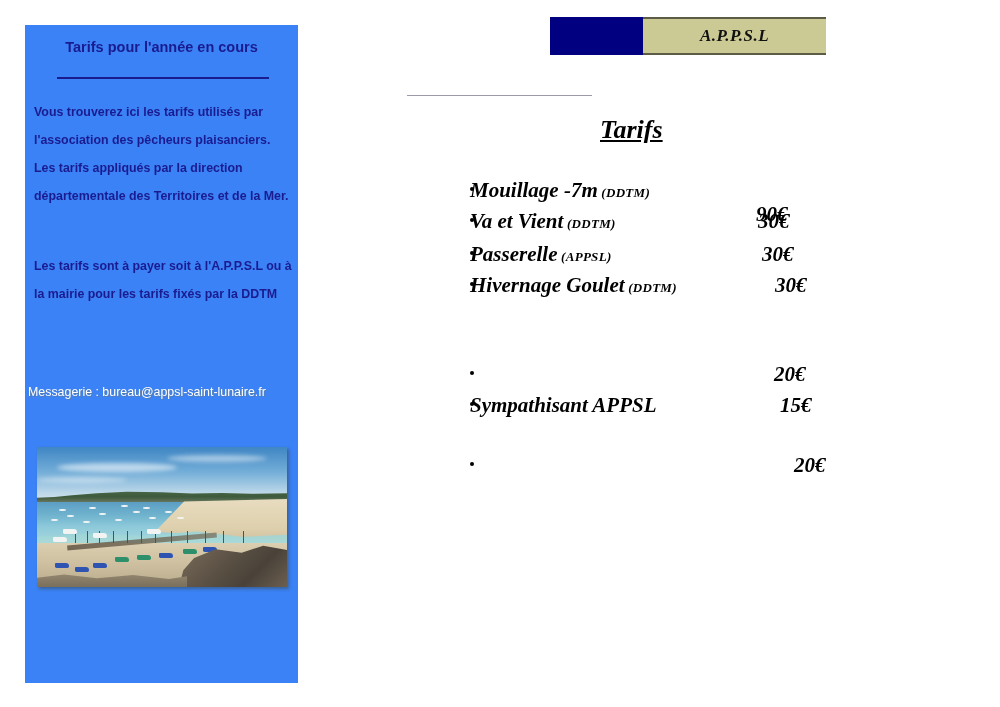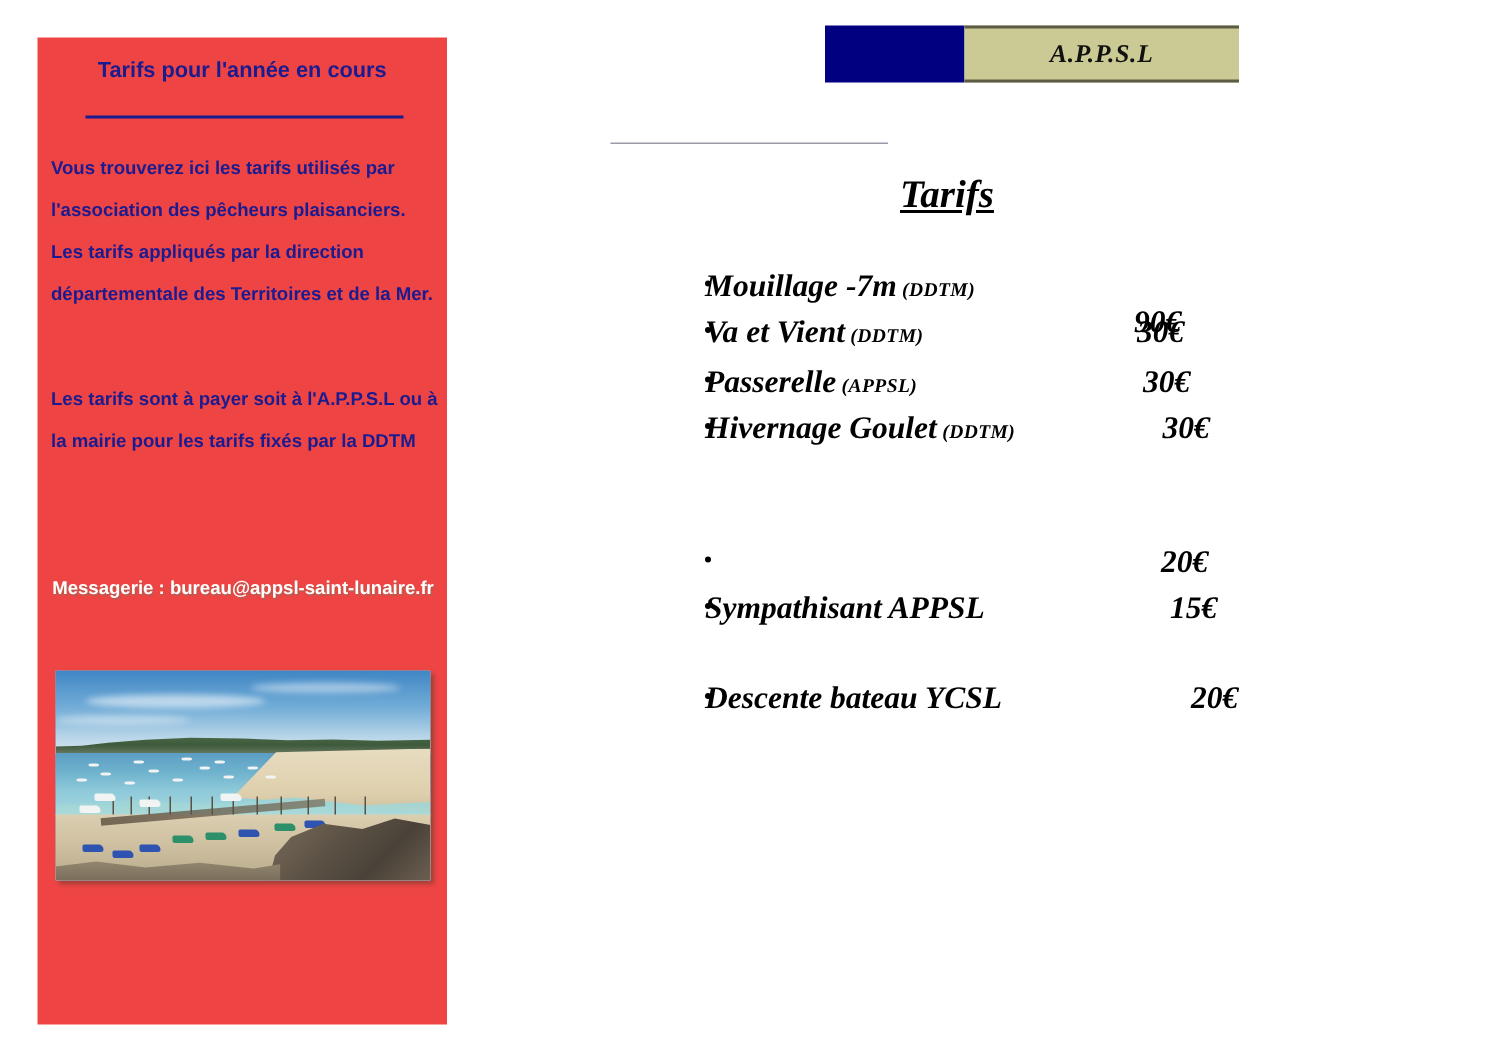--- a/index.html
+++ b/index.html
@@ -15,21 +15,21 @@
     font-family: "Liberation Sans", sans-serif;
   }
 
   
   #sidebar {
     position: absolute;
     left: 25px;
     top: 25px;
     width: 273px;
     height: 658px;
-    background: #ef4444;
+    background: #3b82f6;
   }
   #sidebar-title {
     position: absolute;
     left: 0;
     top: 14px;
     width: 273px;
     text-align: center;
     color: #1b1b90;
     font-weight: bold;
     font-size: 14.5px;
@@ -54,25 +54,24 @@
     font-family: "Liberation Sans", sans-serif;
   }
   #side-para-1 { top: 73px; }
   #side-para-2 { top: 227px; }
   #side-email {
     position: absolute;
     left: 3px;
     top: 360px;
     width: 268px;
     color: #ffffff;
-    font-weight: bold;
+    font-weight: normal;
     font-size: 12.4px;
     font-family: "Liberation Sans", sans-serif;
     text-shadow: 1px 1px 0 rgba(120,120,90,0.45);
-    text-align: center;
   }
 
   
   #photo {
     position: absolute;
     left: 12px;
     top: 422px;
     width: 250px;
     height: 140px;
     overflow: hidden;
@@ -352,16 +351,15 @@
       <span class="tarif-bullet"></span>
       <span class="tarif-price" style="left: 306px;">20€</span>
     </div>
     <div class="tarif-row" style="top: 390px;">
       <span class="tarif-bullet"></span>
       <span class="tarif-label"><span class="name">Sympathisant APPSL</span></span>
       <span class="tarif-price" style="left: 312px;">15€</span>
     </div>
     <div class="tarif-row" style="top: 450px;">
       <span class="tarif-bullet"></span>
-      <span class="tarif-label"><span class="name">Descente bateau YCSL</span></span>
       <span class="tarif-price" style="left: 326px;">20€</span>
     </div>
   </div>
 
 </body></html>

